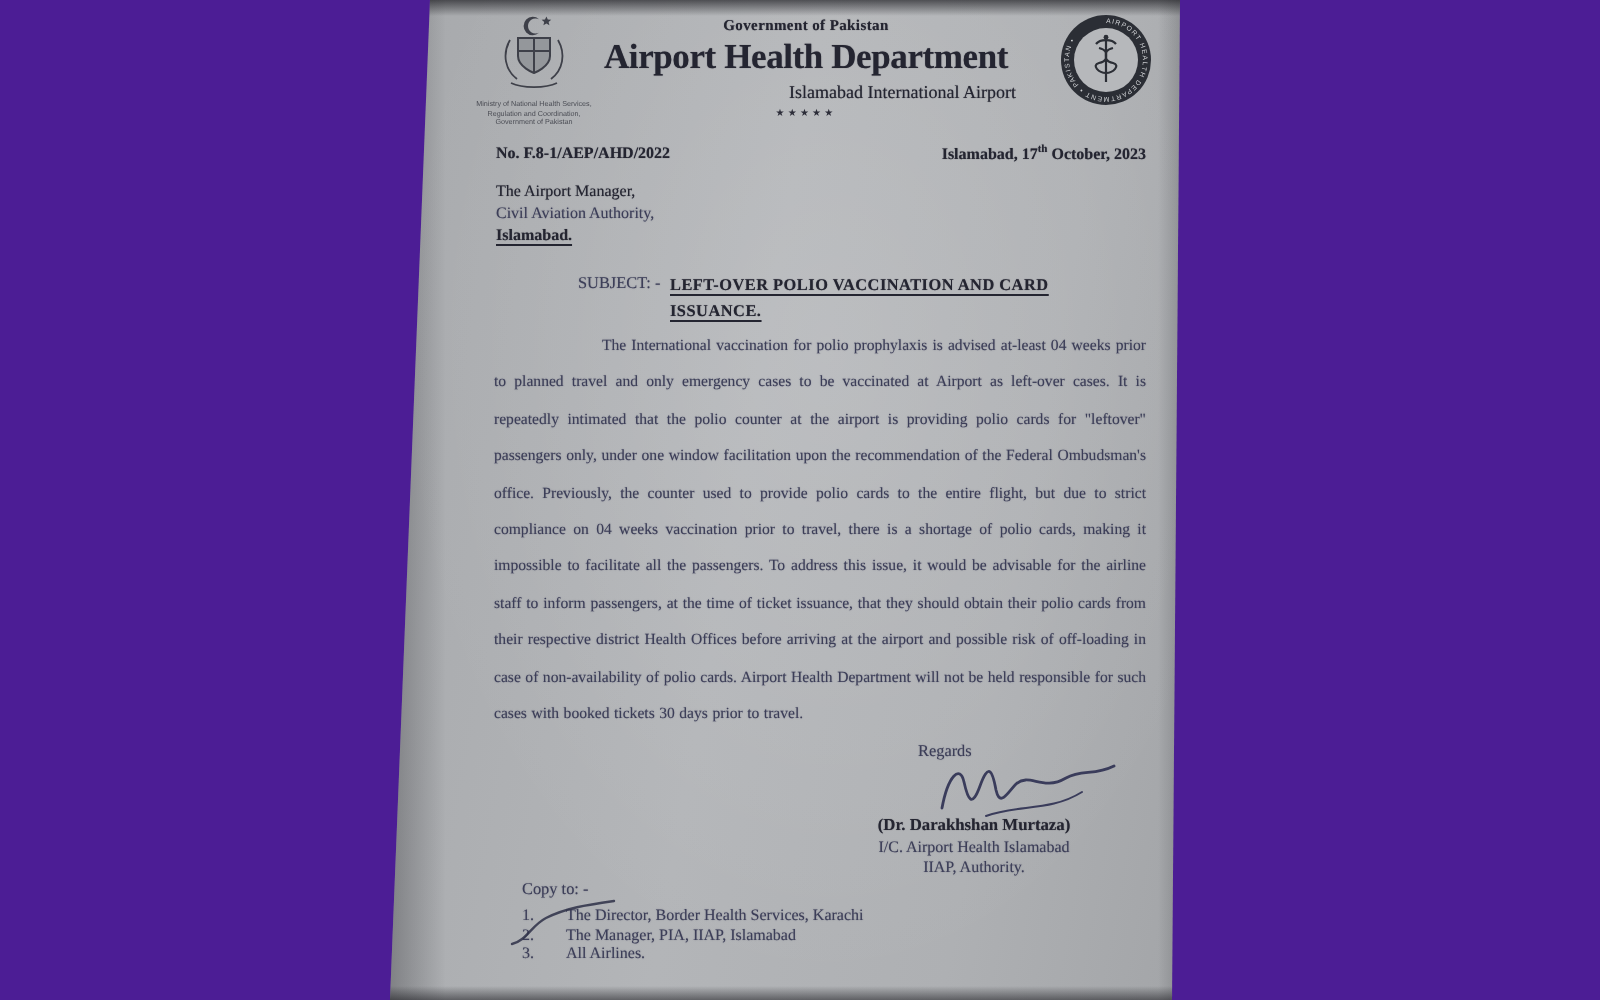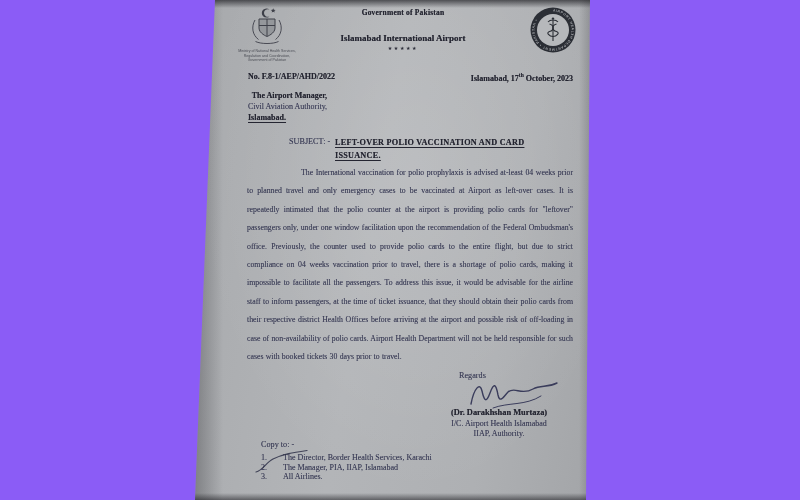--- a/index.html
+++ b/index.html
@@ -1,18 +1,18 @@
 <!DOCTYPE html>
 <html><head>
 <meta charset="utf-8">
 <style>
   * { margin:0; padding:0; box-sizing:border-box; }
   html,body { width:800px; height:500px; background:#ffffff; overflow:hidden; }
   .stage {
-    position:relative; width:800px; height:500px; background:#8b5cf6;
+    position:relative; width:800px; height:500px; background:#4c1d95;
     font-family:"Liberation Serif", serif;
   }
   
   .paper {
     position:absolute; left:193px; top:0; width:400px; height:500px;
     clip-path:polygon(22px 0px, 397px 0px, 393px 500px, 2px 500px);
     background:
       linear-gradient(180deg, rgba(15,15,20,.62), rgba(15,15,20,0) 8px),
       linear-gradient(0deg, rgba(15,15,20,.5), rgba(15,15,20,0) 7px),
       linear-gradient(90deg, rgba(15,15,20,.30), rgba(15,15,20,0) 30px),
@@ -25,44 +25,44 @@
   .ink   { color:#3c3e58; text-shadow:0 0 .6px rgba(60,62,88,.55); }
   .dark  { color:#242531; text-shadow:0 0 .5px rgba(36,37,49,.6); }
   
   .emblem-block { left:30px; top:6px; width:88px; text-align:center; }
   .ministry-lines { margin-top:1px; font-family:"Liberation Sans",sans-serif;
     font-size:3.6px; line-height:4.6px; color:#4b4d55; }
   .hdr-center { left:105px; top:8px; width:210px; text-align:center; }
   .govt-line { font-size:7.5px; font-weight:bold; letter-spacing:.2px; }
   .dept-title { font-size:17.5px; font-weight:bold; letter-spacing:-.2px;
     white-space:nowrap; margin-top:1px; }
-  .dept-sub { font-size:9px; font-weight:bold; margin-top:16px; }
+  .dept-sub { font-size:9px; font-weight:normal; margin-top:2px;text-align:right; }
   .stars { font-size:5px; letter-spacing:1.6px; margin-top:2px; color:#2c2d39; }
   .seal-block { left:336px; top:6px; width:48px; height:48px; }
   
   .ref-row { left:55px; top:72px; width:325px; display:flex;
     justify-content:space-between; font-size:8px; font-weight:bold; }
   .ref-date sup { font-size:5.5px; vertical-align:super; }
   
   .addressee { left:55px; top:90px; font-size:8px; line-height:11px; }
-  .addr-1 { font-weight:bold;text-align:right; }
+  .addr-1 { font-weight:normal; }
   .addr-3 { font-weight:bold; text-decoration:underline; text-underline-offset:1.5px; }
   
   .subject-row { left:54px; top:137px; width:330px; display:flex; font-size:8.2px;justify-content:center; }
   .subject-label { width:46px; flex:none; }
   .subject-text { width:200px; font-weight:bold; letter-spacing:.25px;
     line-height:12.5px; text-decoration:underline; text-underline-offset:2px; }
   
   .body-par { left:54px; top:164px; width:326px; font-size:7.8px;
     line-height:18.4px; text-align:justify; text-indent:54px;
     word-spacing:.3px; }
   
   .regards { left:266px; top:371px; font-size:8.2px; }
   .sig-svg { left:270px; top:379px; }
-  .sig-block { left:230px; top:408px; width:152px; text-align:center;
+  .sig-block { left:218px; top:408px; width:152px; text-align:center;
     font-size:8px; line-height:10.6px; }
   .sig-name { font-weight:bold; font-size:8.4px; }
   
   .copy-label { left:68px; top:440px; font-size:8.2px; }
   .copy-list { left:68px; top:453px; font-size:8px; line-height:9.5px; }
   .copy-row { display:flex; }
   .copy-num { width:22px; flex:none; }
   .tick-svg { left:60px; top:448px; }
 </style>
 </head>
@@ -85,20 +85,21 @@
       </svg>
       <div class="ministry-lines">
         <div>Ministry of National Health Services,</div>
         <div>Regulation and Coordination,</div>
         <div>Government of Pakistan</div>
       </div>
     </div>
 
     <div class="abs hdr-center">
       <div class="govt-line dark">Government of Pakistan</div>
+      <div class="dept-title dark">Airport Health Department</div>
       <div class="dept-sub dark">Islamabad International Airport</div>
       <div class="stars">★★★★★</div>
     </div>
 
     <div class="abs seal-block">
       <svg width="48" height="48" viewBox="0 0 48 48">
         <circle cx="24" cy="24" r="22.5" fill="#2b2e35"></circle>
         <circle cx="24" cy="24" r="16" fill="#b6b8bb"></circle>
         <defs>
             <path id="sealArc" d="M24,5.5 a18.5,18.5 0 1 1 -0.01,0 z" fill="none"></path>

